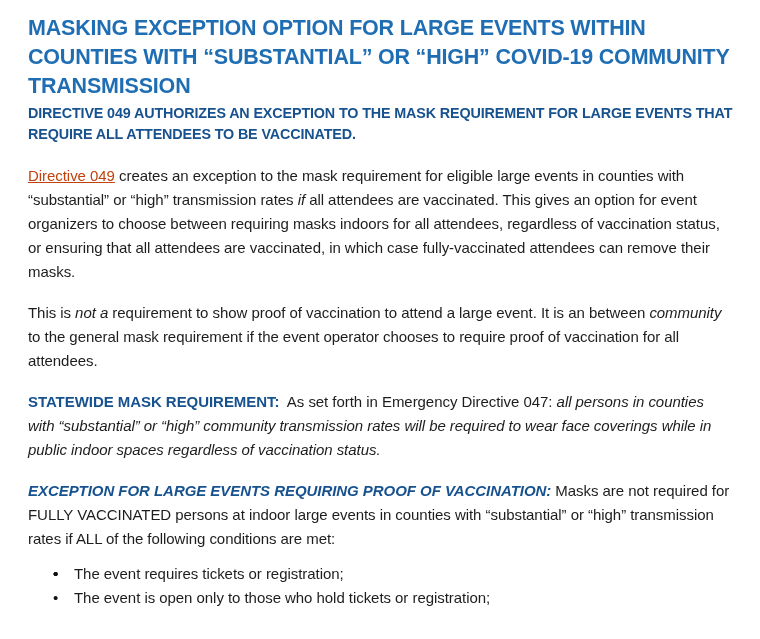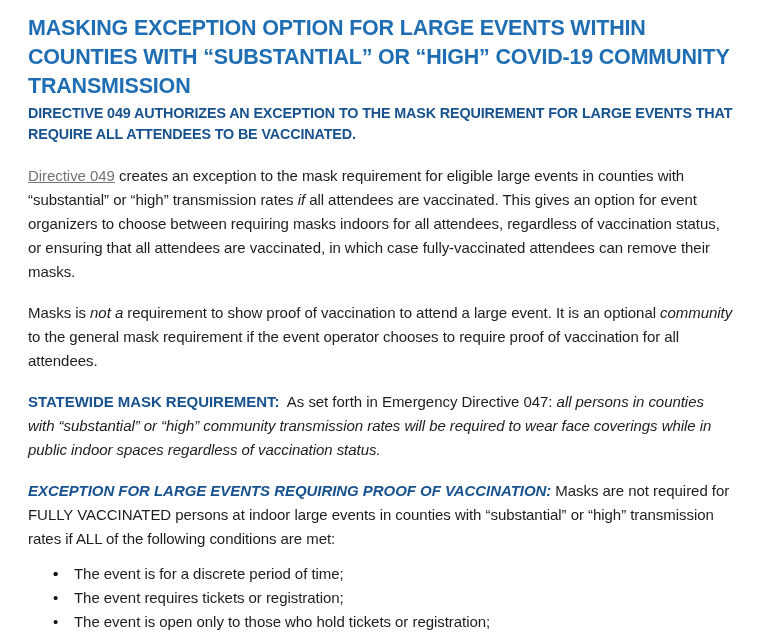--- a/index.html
+++ b/index.html
@@ -53,21 +53,21 @@
     line-height: 24px;
     color: #1d1d1d;
     max-width: 706px;
     letter-spacing: -0.05px;
   }
   .gap-lg { height: 20px; }
   .gap-md { height: 17px; }
   .gap-sm { height: 11px; }
 
   a.doclink {
-    color: #737373;
+    color: #c2410c;
     text-decoration: underline;
   }
 
   .sec-head {
     font-weight: bold;
     color: #17528f;
     font-style: italic;
   }
   .ital { font-style: italic; }
   .bold-ital { font-style: italic; font-weight: normal; }
@@ -109,33 +109,33 @@
   <h1 class="doc-title">MASKING EXCEPTION OPTION FOR LARGE EVENTS WITHIN COUNTIES WITH “SUBSTANTIAL” OR “HIGH” COVID-19 COMMUNITY TRANSMISSION</h1>
 
   <h2 class="doc-subtitle">DIRECTIVE 049 AUTHORIZES AN EXCEPTION TO THE MASK REQUIREMENT FOR LARGE EVENTS THAT REQUIRE ALL ATTENDEES TO BE VACCINATED.</h2>
 
   <div class="gap-lg"></div>
 
   <p class="body"><a class="doclink" href="#">Directive 049</a><span> creates an exception to the mask requirement for eligible large events in counties with “substantial” or “high” transmission rates </span><span class="ital">if</span><span> all attendees are vaccinated. This gives an option for event organizers to choose between requiring masks indoors for all attendees, regardless of vaccination status, or ensuring that all attendees are vaccinated, in which case fully-vaccinated attendees can remove their masks.</span></p>
 
   <div class="gap-md"></div>
 
-  <p class="body"><span>Masks is </span><span class="ital">not a</span><span> requirement to show proof of vaccination to attend a large event. It is an optional </span><span class="ital">community</span><span> to the general mask requirement if the event operator chooses to require proof of vaccination for all attendees.</span></p>
+  <p class="body"><span>This is </span><span class="ital">not a</span><span> requirement to show proof of vaccination to attend a large event. It is an between </span><span class="ital">community</span><span> to the general mask requirement if the event operator chooses to require proof of vaccination for all attendees.</span></p>
 
   <div class="gap-md"></div>
 
   <p class="body statewide"><span class="sec-head nonital">STATEWIDE MASK REQUIREMENT:</span><span class="nonital">&nbsp; </span><span class="nonital">As set forth in Emergency Directive 047:</span><span> all persons in counties with </span><span class="bold-ital">“substantial” or “high” community transmission</span><span> rates will be required to wear face coverings while in public indoor spaces regardless of vaccination status.</span></p>
 
   <div class="gap-md"></div>
 
   <p class="body"><span class="sec-head">EXCEPTION FOR LARGE EVENTS REQUIRING PROOF OF VACCINATION:</span><span> Masks are not required for FULLY VACCINATED persons at indoor large events in counties with “substantial” or “high” transmission rates if ALL of the following conditions are met:</span></p>
 
   <div class="gap-sm"></div>
 
   <ul class="conditions">
     <li><span class="bullet">•</span></li>
-    <li><span class="bullet">•</span><span>The event is for a discrete period of time;</span></li>
+    <li><span class="bullet">•</span></li>
     <li><span class="bullet">•</span><span>The event requires tickets or registration;</span></li>
     <li><span class="bullet">•</span><span>The event is open only to those who hold tickets or registration;</span></li>
 
   </ul>
 
 </div>
 
 </body></html>

